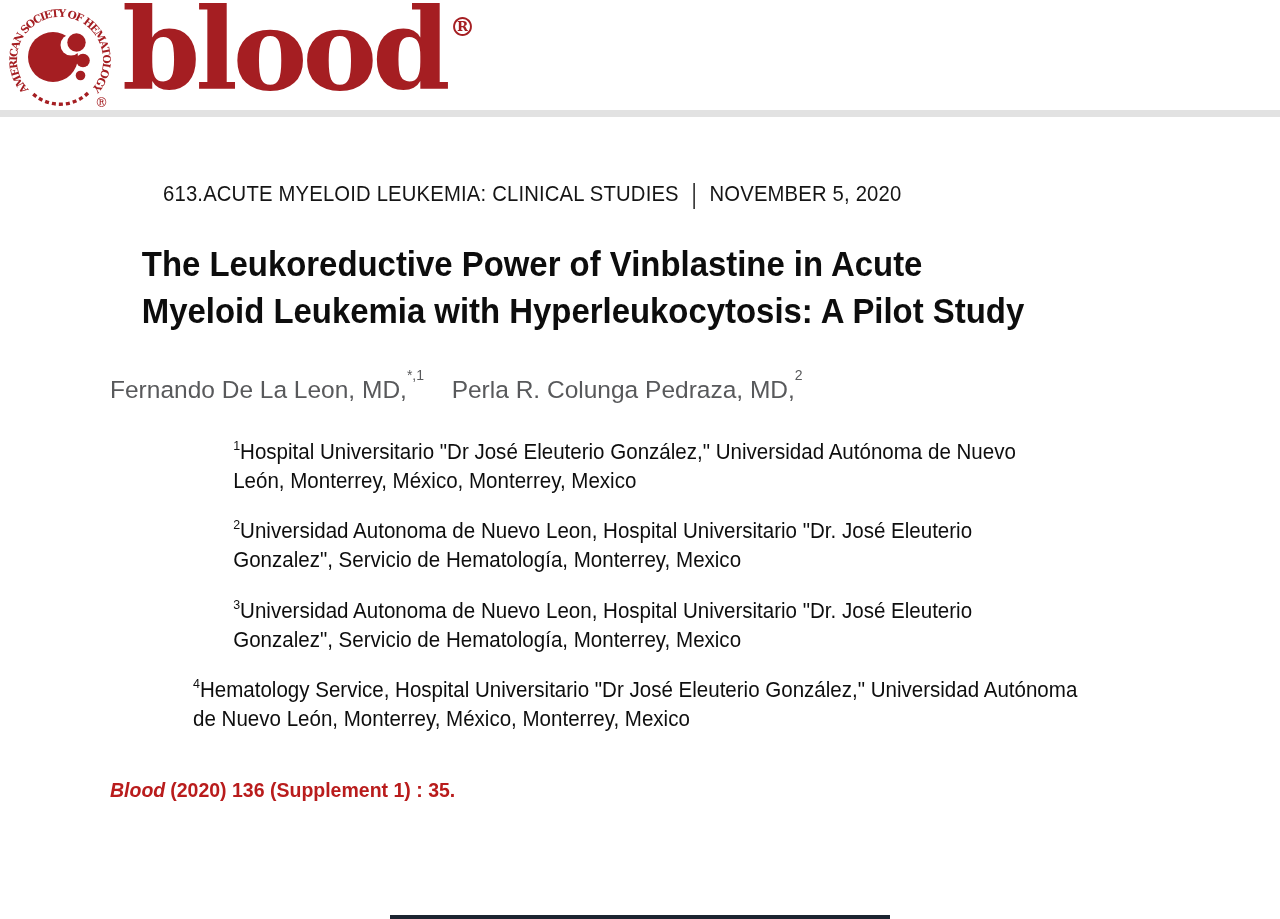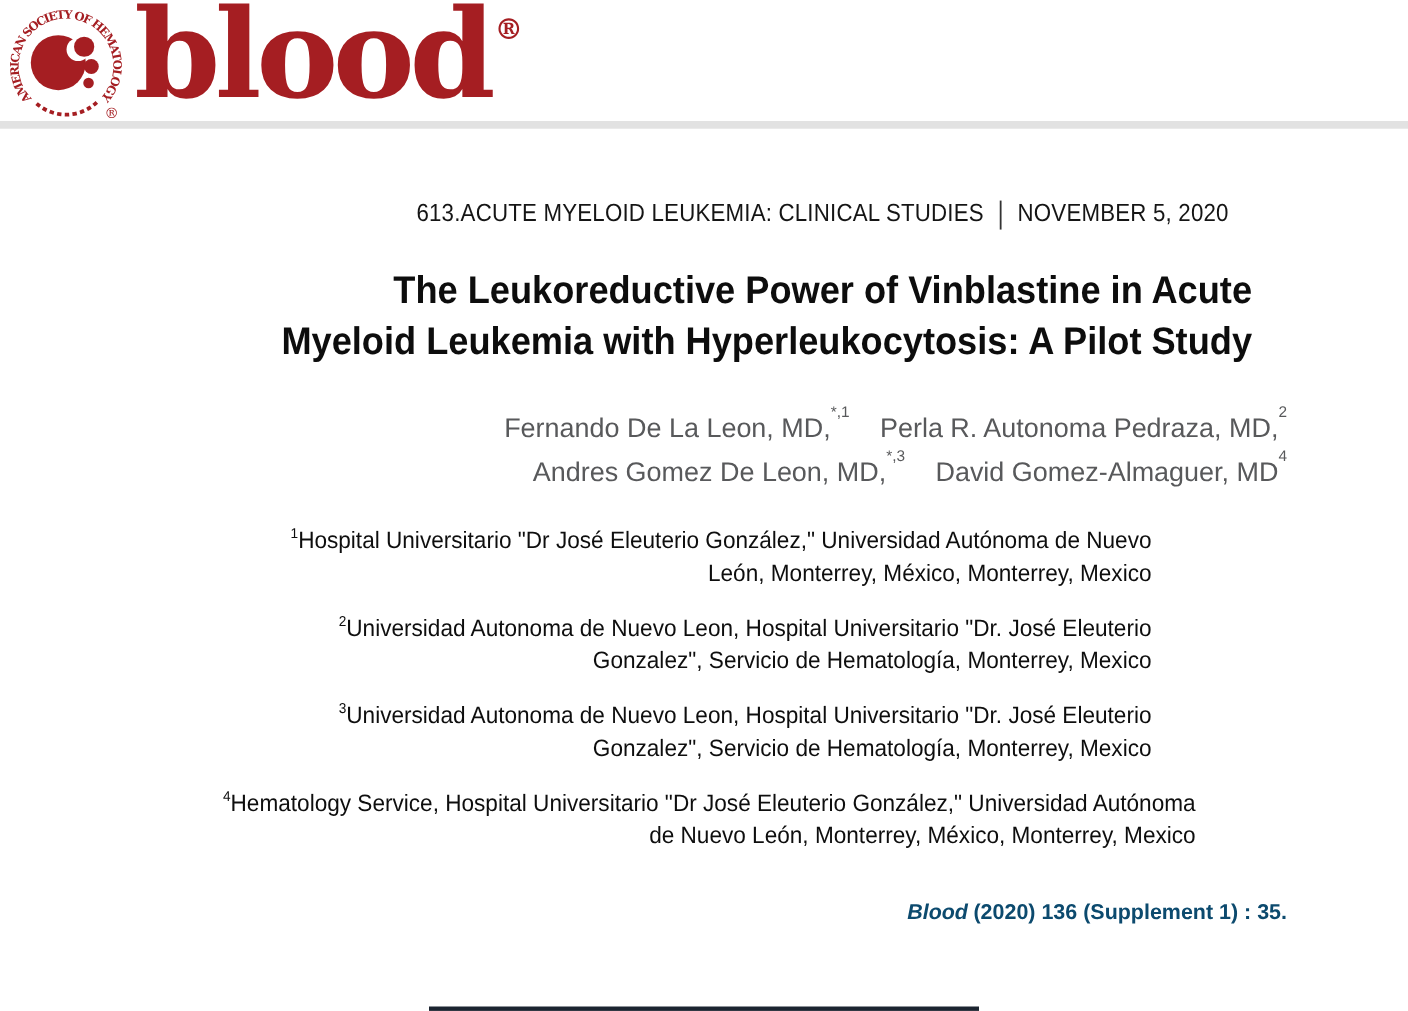--- a/index.html
+++ b/index.html
@@ -24,21 +24,21 @@
     font-weight:bold;font-size:112px;line-height:1;color:var(--brand_red);
     letter-spacing:-5px;
   }
   .wordmark .reg{
     font-family:"DejaVu Serif","Liberation Serif",serif;
     font-size:26px;color:var(--brand_red);margin-top:18px;margin-left:4px;font-weight:bold;
   }
   .top-divider{width:1280px;height:7px;background:var(--divider_gray);}
 
   
-  .content{width:1060px;margin:0 auto;text-align:right;}
+  .content{width:1060px;margin:0 auto;text-align:left;}
 
   .section-line{
     margin-top:64px;font-size:22.5px;letter-spacing:0.2px;
     transform:scaleX(0.90);transform-origin:50% 50%;
     white-space:nowrap;color:#151515;
   }
   .section-line .sep{display:inline-block;margin:0 14px;font-weight:300;color:#333;transform:scaleY(1.25);}
 
   .article-title{
     margin-top:34px;font-weight:bold;font-size:35px;line-height:1.33;
@@ -50,21 +50,21 @@
   .author-gap{display:inline-block;width:14px;}
 
   .affiliations{margin-top:28px;}
   .affiliation{
     font-size:21.5px;line-height:1.36;margin:0 auto 21px auto;max-width:852px;
     transform:scaleX(0.955);transform-origin:50% 50%;color:#0e0e0e;
   }
   .affiliation.wide{max-width:936px;}
   .affiliation sup{font-size:13px;vertical-align:9px;line-height:0;}
 
-  .citation{margin-top:44px;font-size:19.5px;font-weight:bold;color:#0c4a6e;}
+  .citation{margin-top:44px;font-size:19.5px;font-weight:bold;color:#b91c1c;}
   .citation .journal{font-style:italic;margin-right:5px;}
 
   .doi{
     margin-top:25px;font-size:25.5px;font-weight:bold;color:var(--doi_red);
     text-decoration:none;display:inline-block;letter-spacing:-0.2px;
     transform:scaleX(0.97);transform-origin:50% 50%;
   }
 
   .bottom-bar{
     position:absolute;bottom:0;left:50%;transform:translateX(-50%);
@@ -113,26 +113,21 @@
 
     <h1 class="article-title">
       <div>The Leukoreductive Power of Vinblastine in Acute</div>
       <div>Myeloid Leukemia with Hyperleukocytosis: A Pilot Study</div>
     </h1>
 
     <div class="authors">
       <div class="author-line">
         <span>Fernando De La Leon, MD,</span><sup>*,1</sup>
         <span class="author-gap"></span>
-        <span>Perla R. Autonoma Pedraza, MD,</span><sup>2</sup>
-      </div>
-      <div class="author-line">
-        <span>Andres Gomez De Leon, MD,</span><sup>*,3</sup>
-        <span class="author-gap"></span>
-        <span>David Gomez-Almaguer, MD</span><sup>4</sup>
+        <span>Perla R. Colunga Pedraza, MD,</span><sup>2</sup>
       </div>
     </div>
 
     <div class="affiliations">
       <p class="affiliation"><sup>1</sup><span>Hospital Universitario "Dr José Eleuterio González," Universidad Autónoma de Nuevo León, Monterrey, México, Monterrey, Mexico</span></p>
       <p class="affiliation"><sup>2</sup><span>Universidad Autonoma de Nuevo Leon, Hospital Universitario "Dr. José Eleuterio Gonzalez", Servicio de Hematología, Monterrey, Mexico</span></p>
       <p class="affiliation"><sup>3</sup><span>Universidad Autonoma de Nuevo Leon, Hospital Universitario "Dr. José Eleuterio Gonzalez", Servicio de Hematología, Monterrey, Mexico</span></p>
       <p class="affiliation wide"><sup>4</sup><span>Hematology Service, Hospital Universitario "Dr José Eleuterio González," Universidad Autónoma de Nuevo León, Monterrey, México, Monterrey, Mexico</span></p>
     </div>
 

